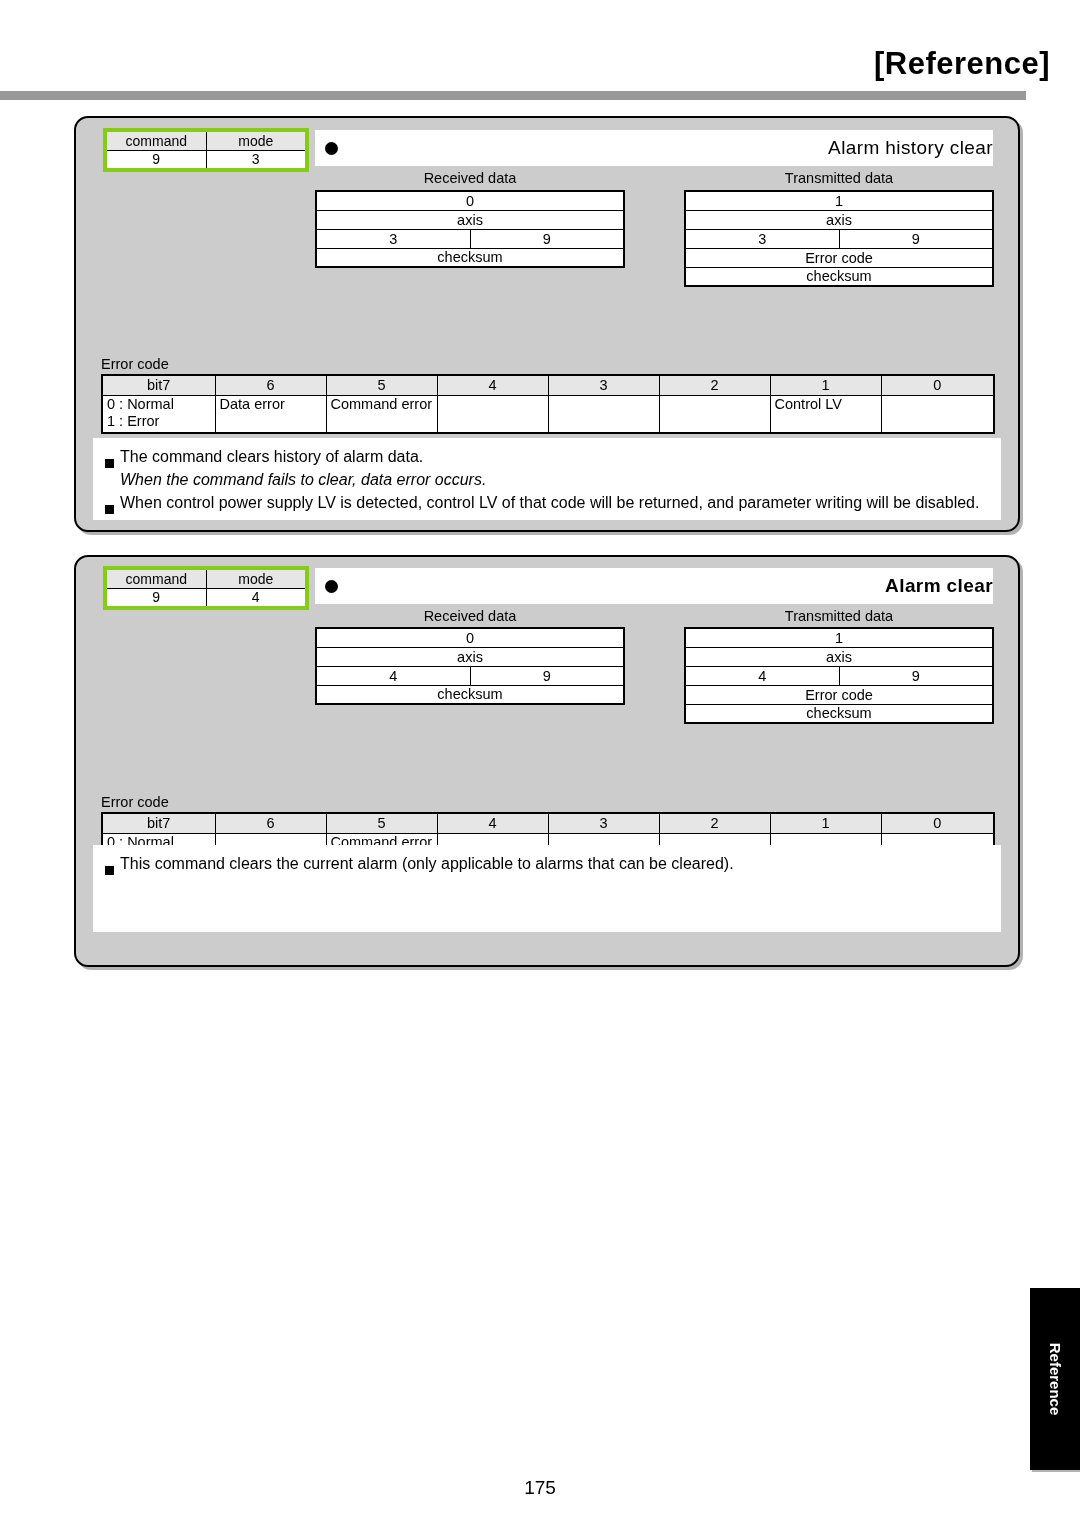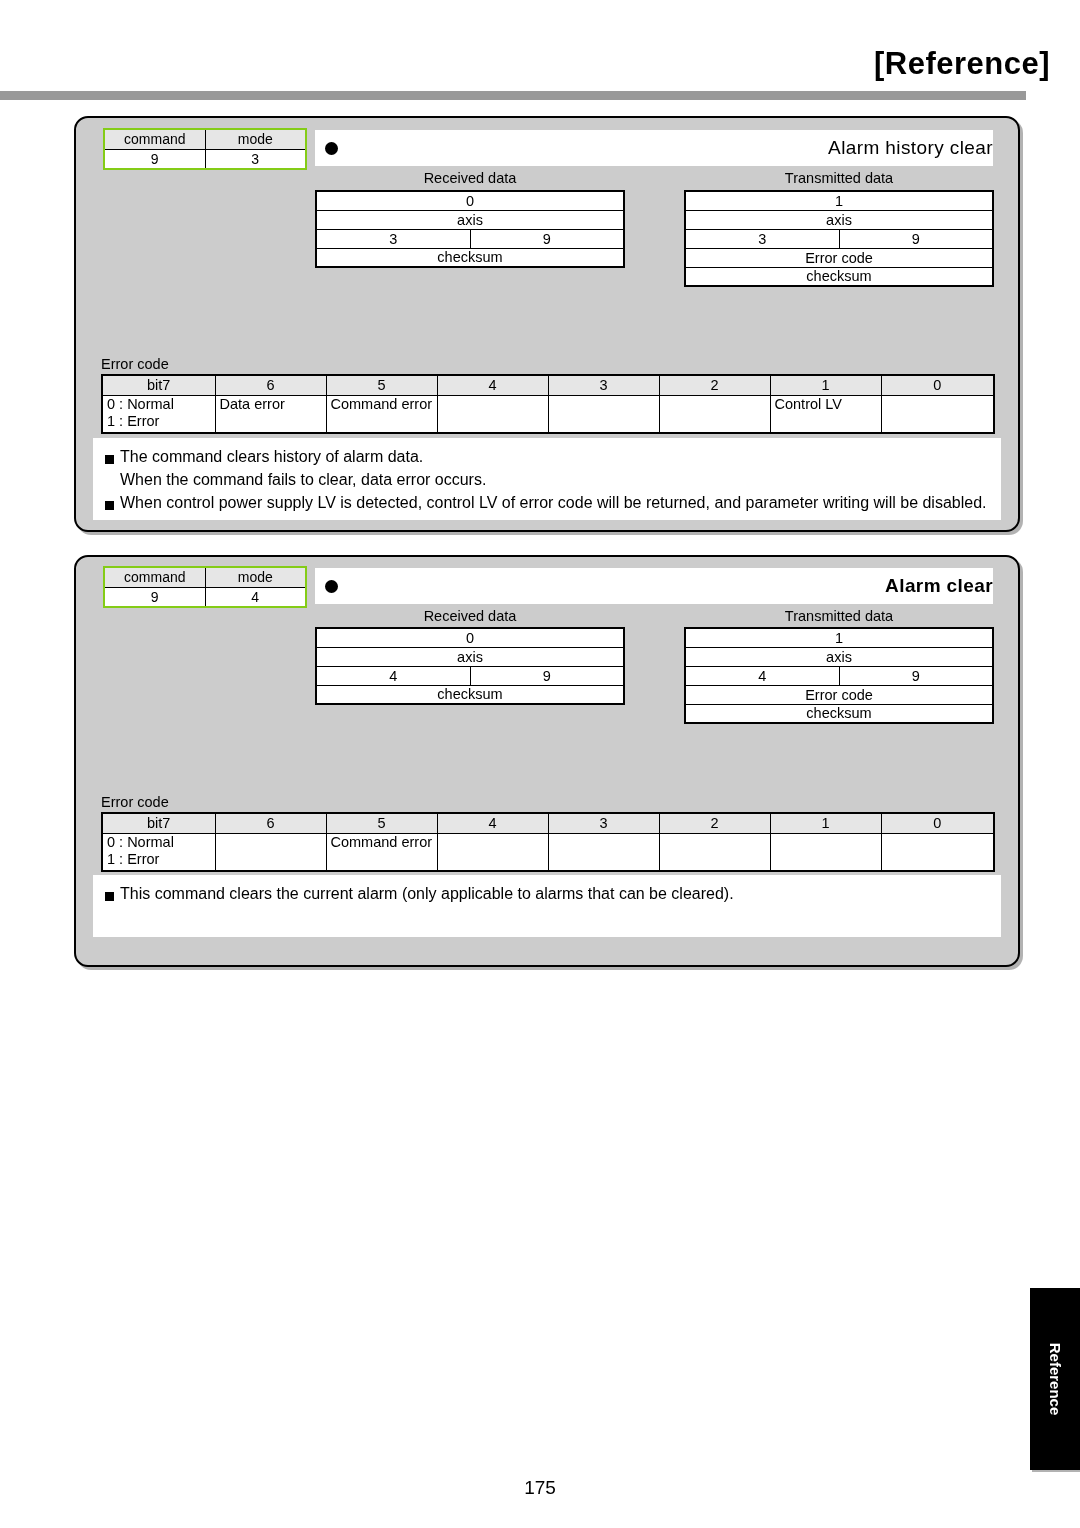--- a/index.html
+++ b/index.html
@@ -36,21 +36,21 @@
     border-radius:14px;
     box-shadow:3px 3px 0 rgba(0,0,0,0.30);
   }
   #panel-1 { left:74px; top:116px; width:946px; height:416px; }
   #panel-2 { left:74px; top:555px; width:946px; height:412px; }
 
   
   .cmd-table {
     position:absolute;
     border-collapse:collapse;
-    border:2px solid #84cc16;
+    border:4px solid #84cc16;
     background:#fff;
   }
   .cmd-table td {
     border:1px solid #000;
     width:101px; height:20px;
     text-align:center;
     font-size:14px;
     padding:0;
   }
   .cmd-table tr.head td { background:#e6e6e6; }
@@ -124,27 +124,27 @@
   
   .notes {
     position:absolute;
     background:#fff;
     padding:7px 12px 0 12px;
   }
   .note-line {
     font-size:16px;
     line-height:23px;
     display:flex;
-    align-items:center;
+    align-items:flex-end;
   }
   .note-sq {
     width:9px; height:9px; background:#000;
     display:inline-block; margin:6px 6px 0 0; flex:0 0 auto;
   }
-  .note-indent { padding-left:15px; }
+  .note-indent { padding-left:15px;font-style:italic; }
 
   
   .side-tab {
     position:absolute;
     left:1030px; top:1288px; width:50px; height:182px;
     background:#000;
     box-shadow:2px 2px 0 rgba(0,0,0,0.30);
   }
   .side-tab span {
     position:absolute;
@@ -273,21 +273,21 @@
 <div class="notes" style="left:93px; top:438px; width:908px; height:82px;">
   <div class="note-line">
     <span class="note-sq"></span>
     <span>The command clears history of alarm data.</span>
   </div>
   <div class="note-line note-indent">
     <span>When the command fails to clear, data error occurs.</span>
   </div>
   <div class="note-line">
     <span class="note-sq"></span>
-    <span>When control power supply LV is detected, control LV of error code will be returned, and parameter writing will be disabled.</span>
+    <span>When control power supply LV is detected, control LV of that code will be returned, and parameter writing will be disabled.</span>
   </div>
 </div>
 
 <div class="panel" id="panel-2"></div>
 
 <table class="cmd-table" style="left:103px; top:566px;">
   <tbody>
       <tr class="head">
     <td>command</td>
     <td>mode</td>
@@ -377,21 +377,21 @@
     <td>Command error</td>
     <td></td>
     <td></td>
     <td></td>
     <td></td>
     <td></td>
   </tr>
 </tbody>
   </table>
 
-<div class="notes" style="left:93px; top:875px; width:908px; height:62px;">
+<div class="notes" style="left:93px; top:845px; width:908px; height:87px;">
   <div class="note-line">
     <span class="note-sq"></span>
     <span>This command clears the current alarm (only applicable to alarms that can be cleared).</span>
   </div>
 </div>
 
 <div class="side-tab">
   <span>Reference</span>
 </div>
 

